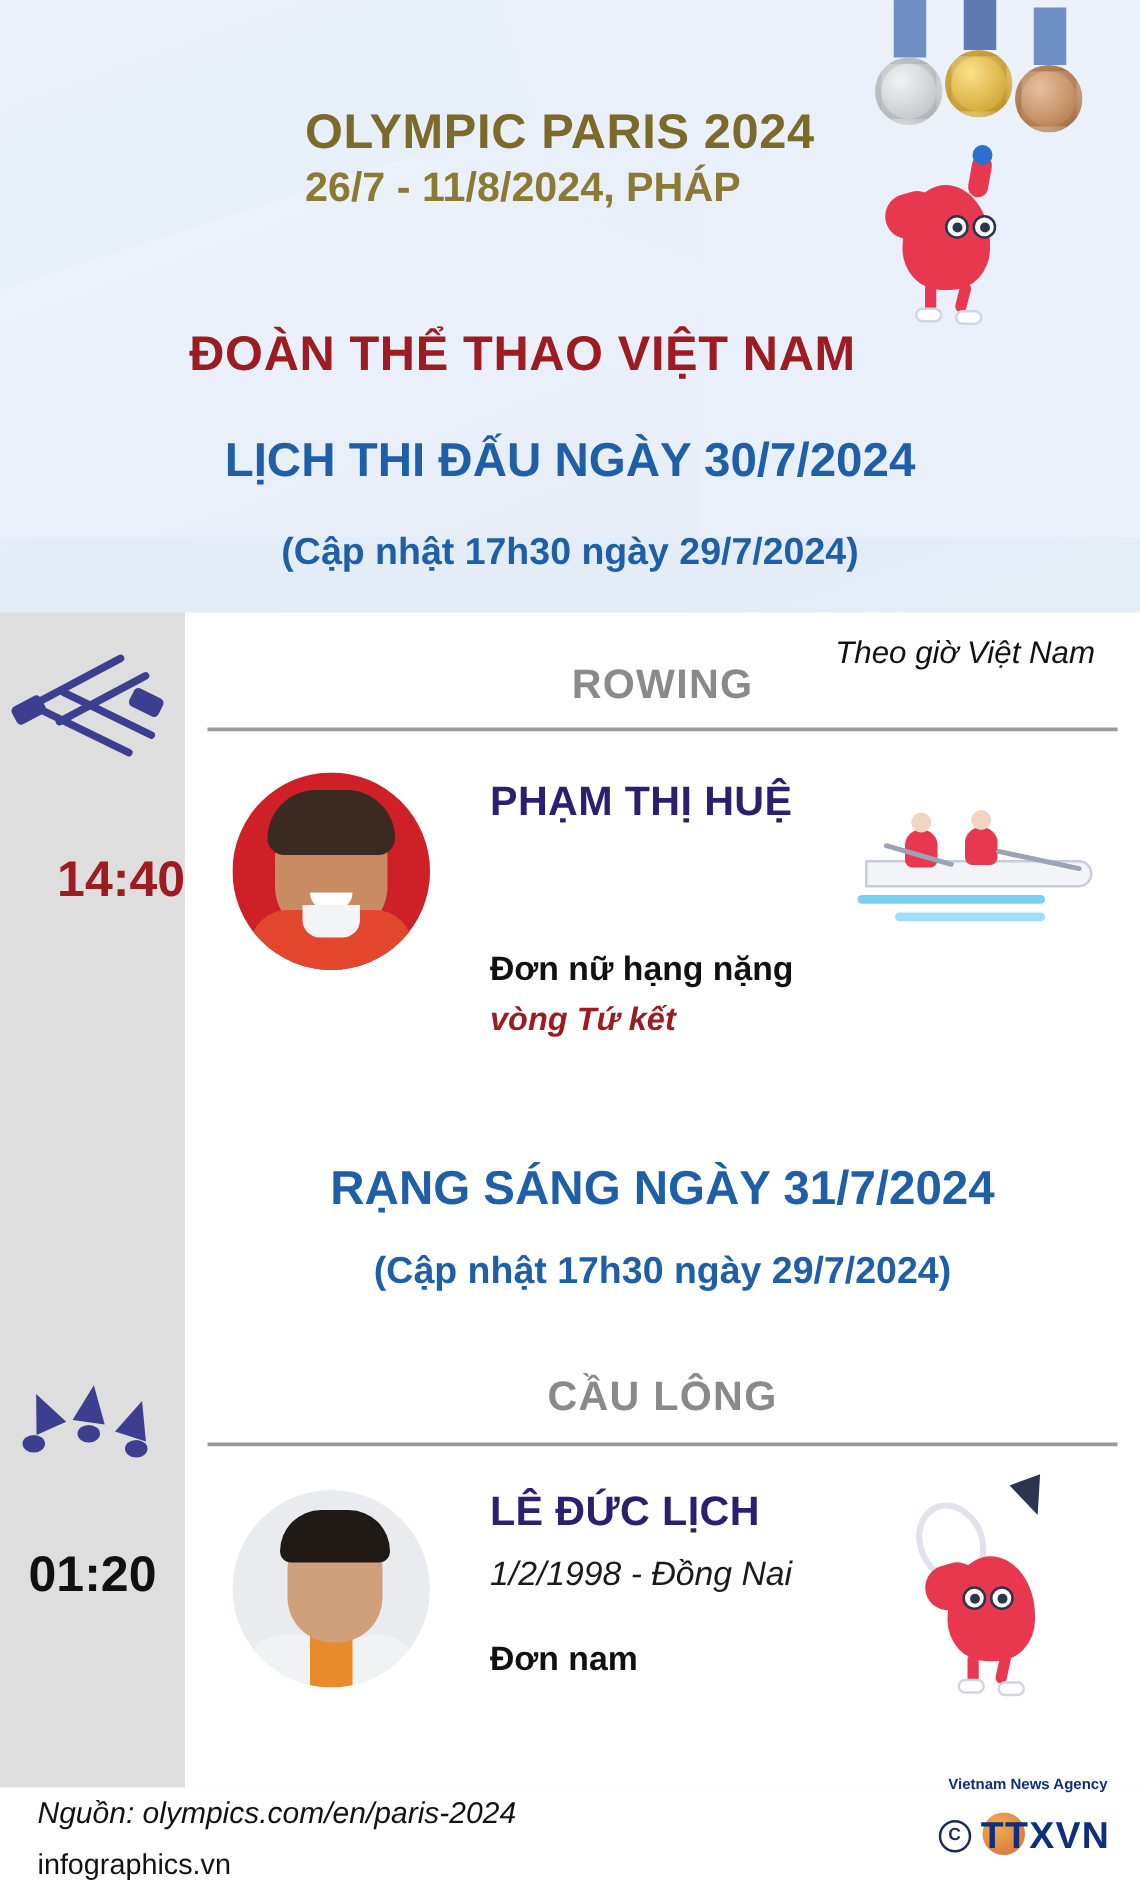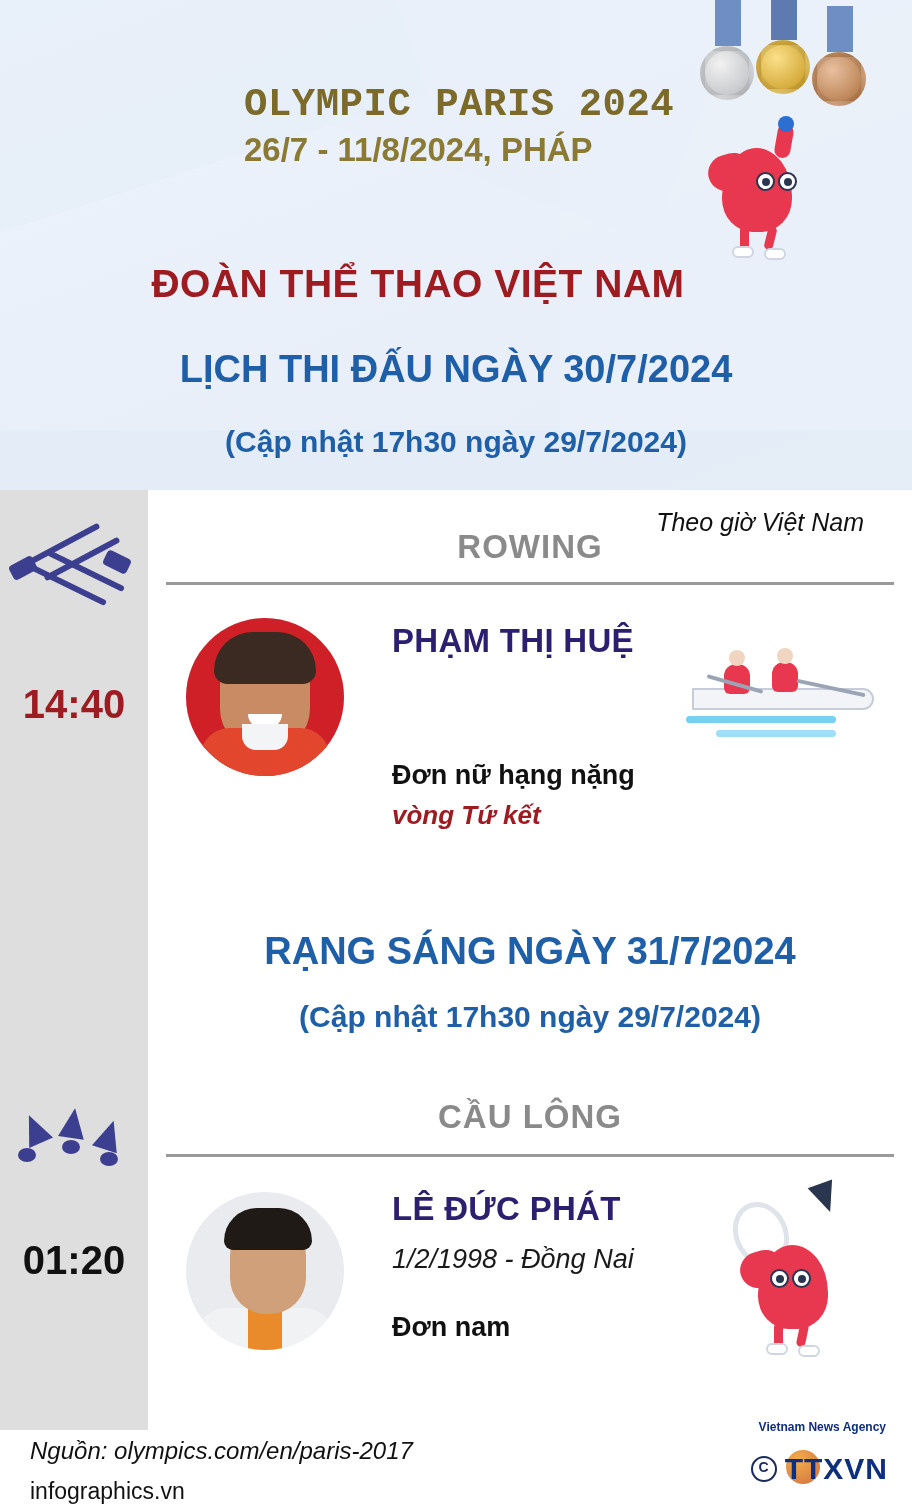--- a/index.html
+++ b/index.html
@@ -117,21 +117,20 @@
     position: absolute;
     left: 244px; top: 84px;
     width: 450px;
   }
   .olympic-title {
     font-size: 39px;
     font-weight: bold;
     color: #7b6a2a;
     letter-spacing: .5px;
     line-height: 1.12;
-    font-family: Liberation Mono, monospace;
   }
   .olympic-dates {
     font-size: 33px;
     font-weight: bold;
     color: #8a7a34;
     line-height: 1.2;
     margin-top: 2px;
   }
   .team-title {
     position: absolute;
@@ -219,21 +218,21 @@
     border: 2px solid #cfd6e2;
     border-radius: 8px;
     box-sizing: border-box;
   }
 
   .mascot-head { left: 704px; top: 130px; width: 130px; height: 130px; }
 
   
   .theo {
     position: absolute;
-    right: 48px;
+    right: 36px;
     top: 508px;
     font-size: 25px;
     font-style: italic;
     color: #111;
   }
 
   
   .sport-header {
     position: absolute;
     font-size: 33px;
@@ -249,21 +248,21 @@
   }
 
   .time-label {
     position: absolute;
     font-size: 40px;
     font-weight: bold;
     color: #111;
     width: 148px;
     text-align: center;
   }
-  .time-label.red { color: #9c1c22; }
+  .time-label.red { color: #9c1c22; text-align: right; }
 
   .athlete-photo {
     position: absolute;
     width: 158px; height: 158px;
     border-radius: 50%;
     overflow: hidden;
     background: #dfe3ea;
   }
   .ph-flag {
     position: absolute; inset: 0;
@@ -639,40 +638,40 @@
   <div class="time-label" style="left:0px; top:1238px;">01:20</div>
 
   <div class="athlete-photo ph2" style="left:186px; top:1192px;">
     <div class="ph2-shirt">
         <div class="stripe"></div>
       </div>
     <div class="ph2-face"></div>
     <div class="ph2-hair"></div>
   </div>
 
-  <div class="ath-name" style="left:392px; top:1190px;">LÊ ĐỨC PHÁT</div>
+  <div class="ath-name" style="left:392px; top:1190px;">LÊ ĐỨC LỊCH</div>
   <div class="ath-meta" style="left:392px; top:1244px;">1/2/1998 - Đồng Nai</div>
   <div class="ath-event" style="left:392px; top:1312px;">Đơn nam</div>
 
   <div class="badm-illu">
     <div class="shuttle" style="left:112px; top:8px; transform:rotate(160deg); border-bottom-color:#2a3550"></div>
     <div class="racket-head" style="left:34px; top:26px; transform:rotate(-24deg)"></div>
     <div class="racket-handle" style="left:72px; top:80px; transform:rotate(-24deg)"></div>
     <div class="phryge-body" style="left:58px; top:70px;"></div>
     <div class="phryge-fold" style="left:40px; top:76px;"></div>
     <div class="phryge-eye" style="left:92px; top:94px;"></div>
     <div class="phryge-eye" style="left:70px; top:94px;"></div>
     <div class="phryge-leg" style="left:74px; top:148px;"></div>
     <div class="phryge-leg" style="left:98px; top:148px; transform:rotate(12deg)"></div>
     <div class="phryge-shoe" style="left:66px; top:168px;"></div>
     <div class="phryge-shoe" style="left:98px; top:170px;"></div>
   </div>
 
   <div class="footer-bar"></div>
-  <div class="footer-source">Nguồn: olympics.com/en/paris-2017</div>
+  <div class="footer-source">Nguồn: olympics.com/en/paris-2024</div>
   <div class="footer-site">infographics.vn</div>
   <div class="ttxvn-globe"></div>
   <div class="ttxvn">
     <span class="ttxvn-c">C</span>
     <span class="ttxvn-text">TTXVN</span>
   </div>
   <div class="ttxvn-sub">Vietnam News Agency</div>
 
 </div>
 

